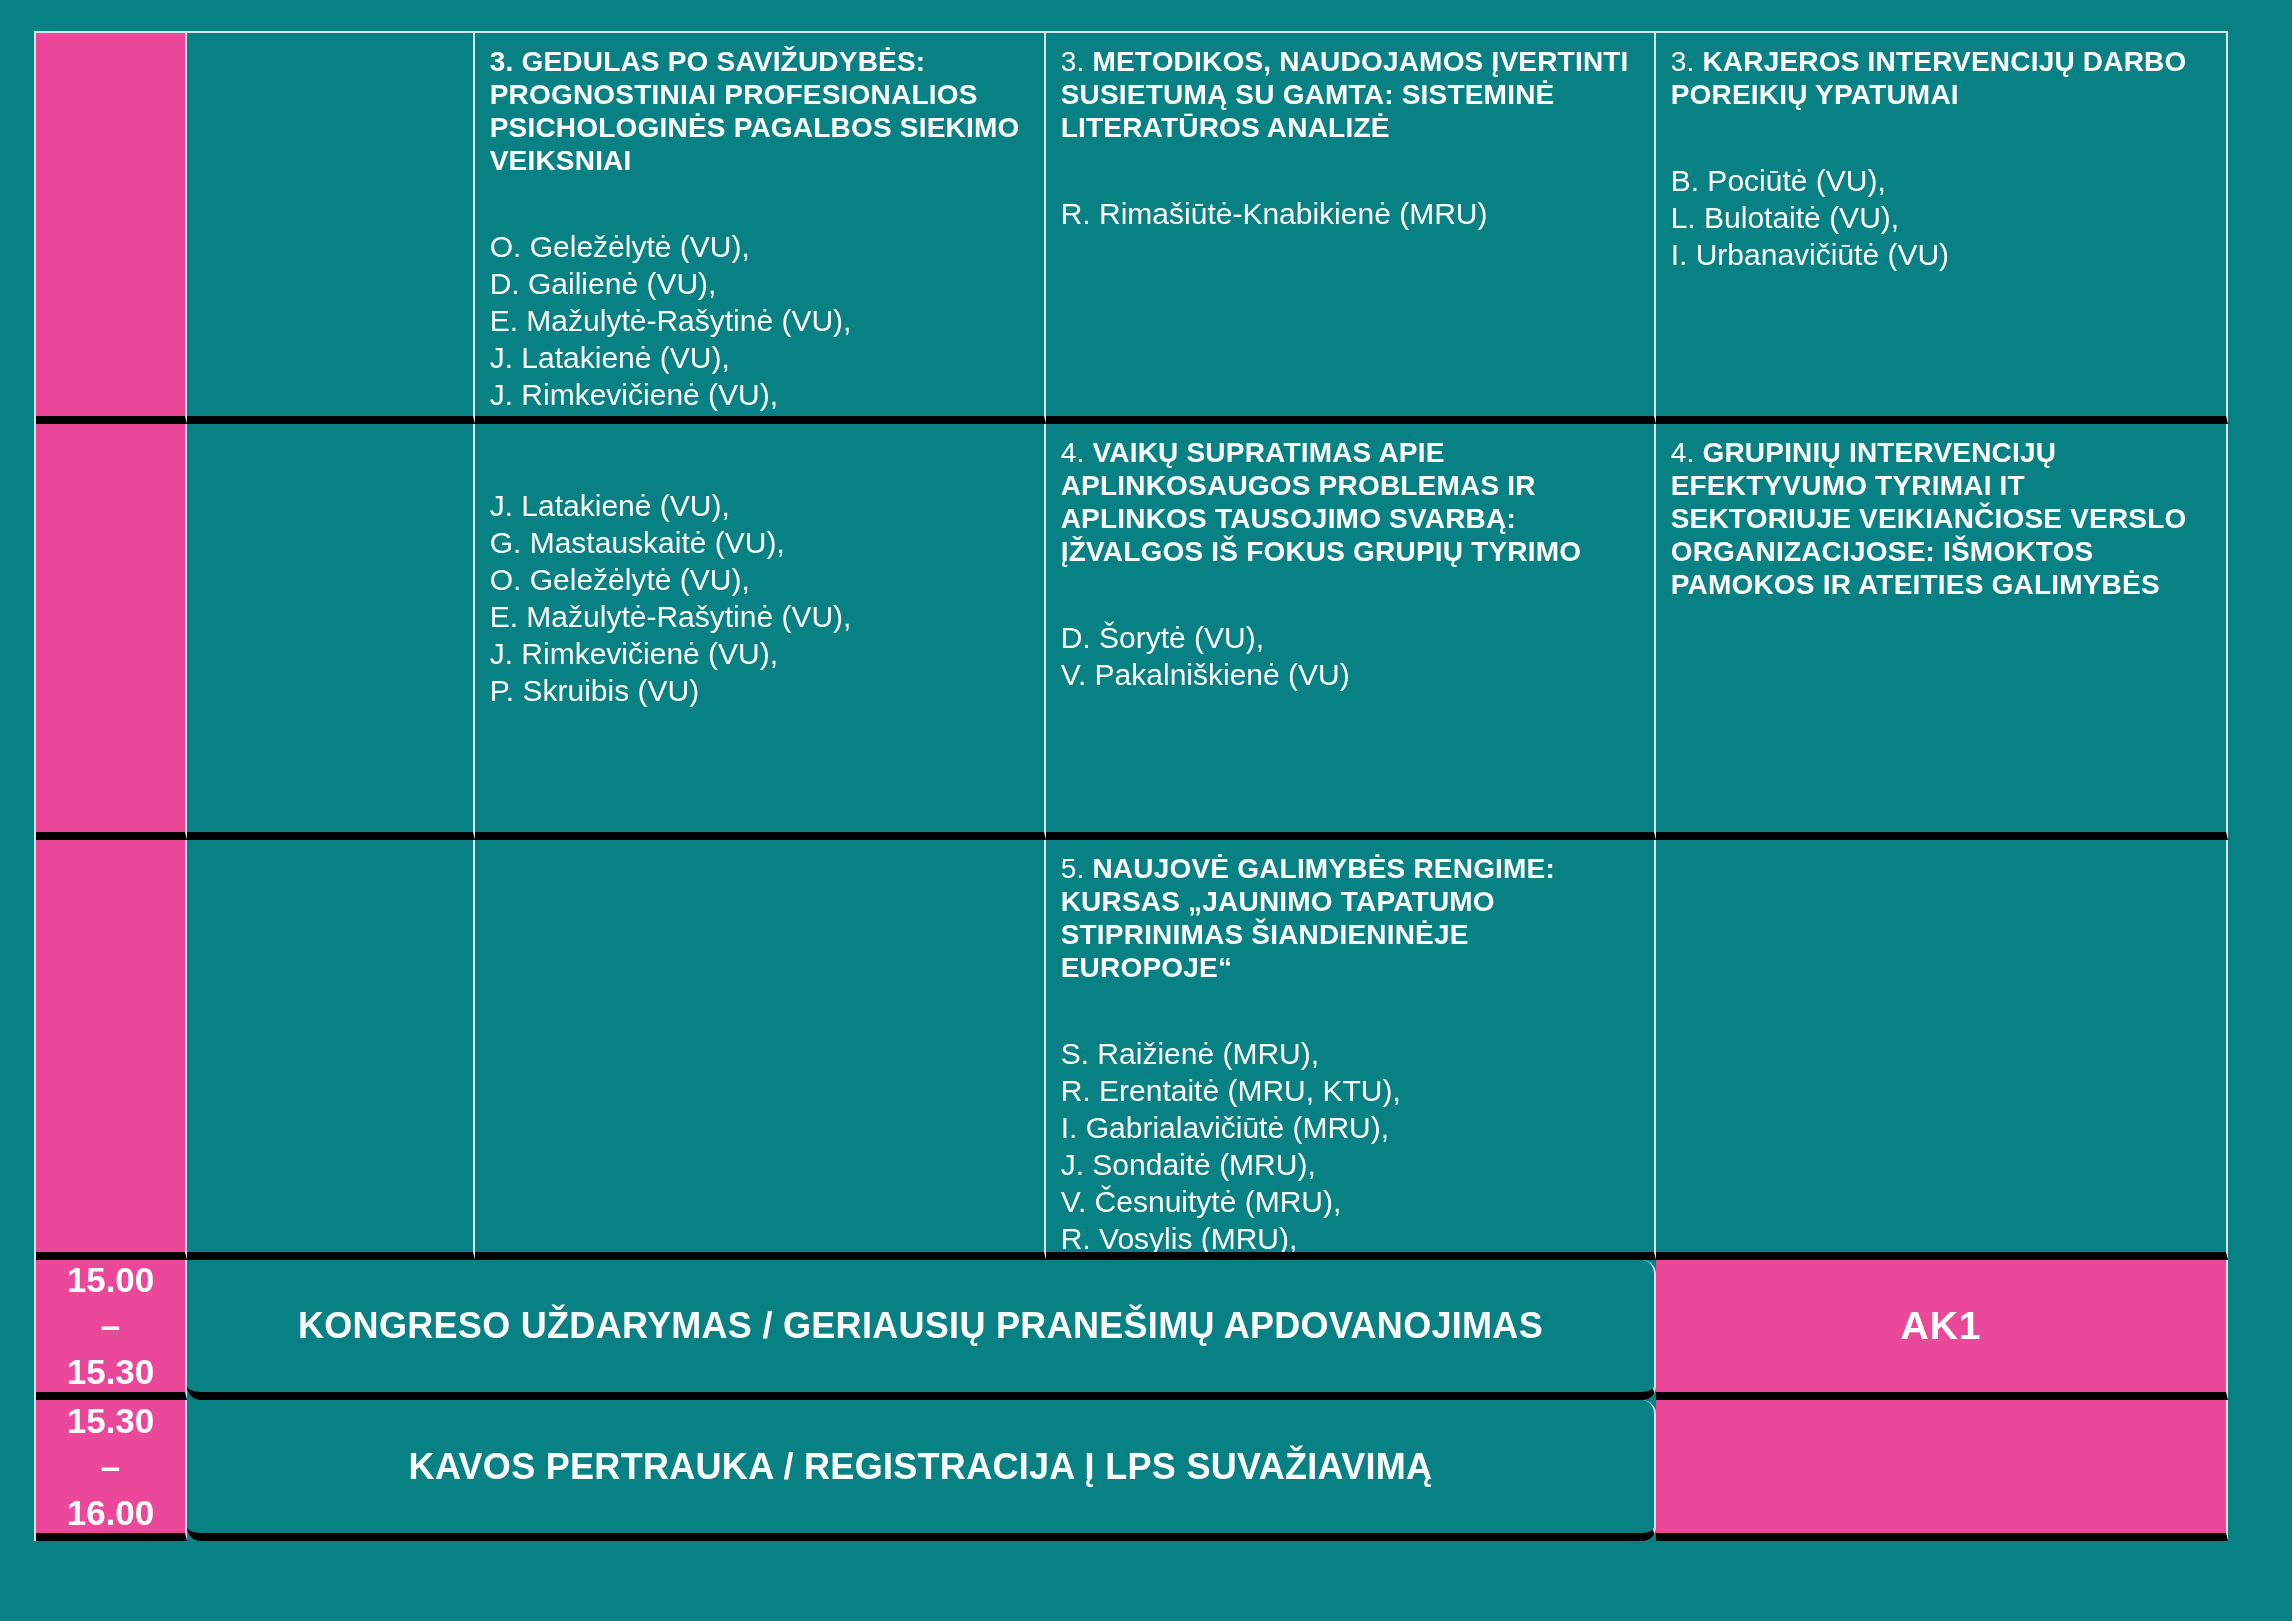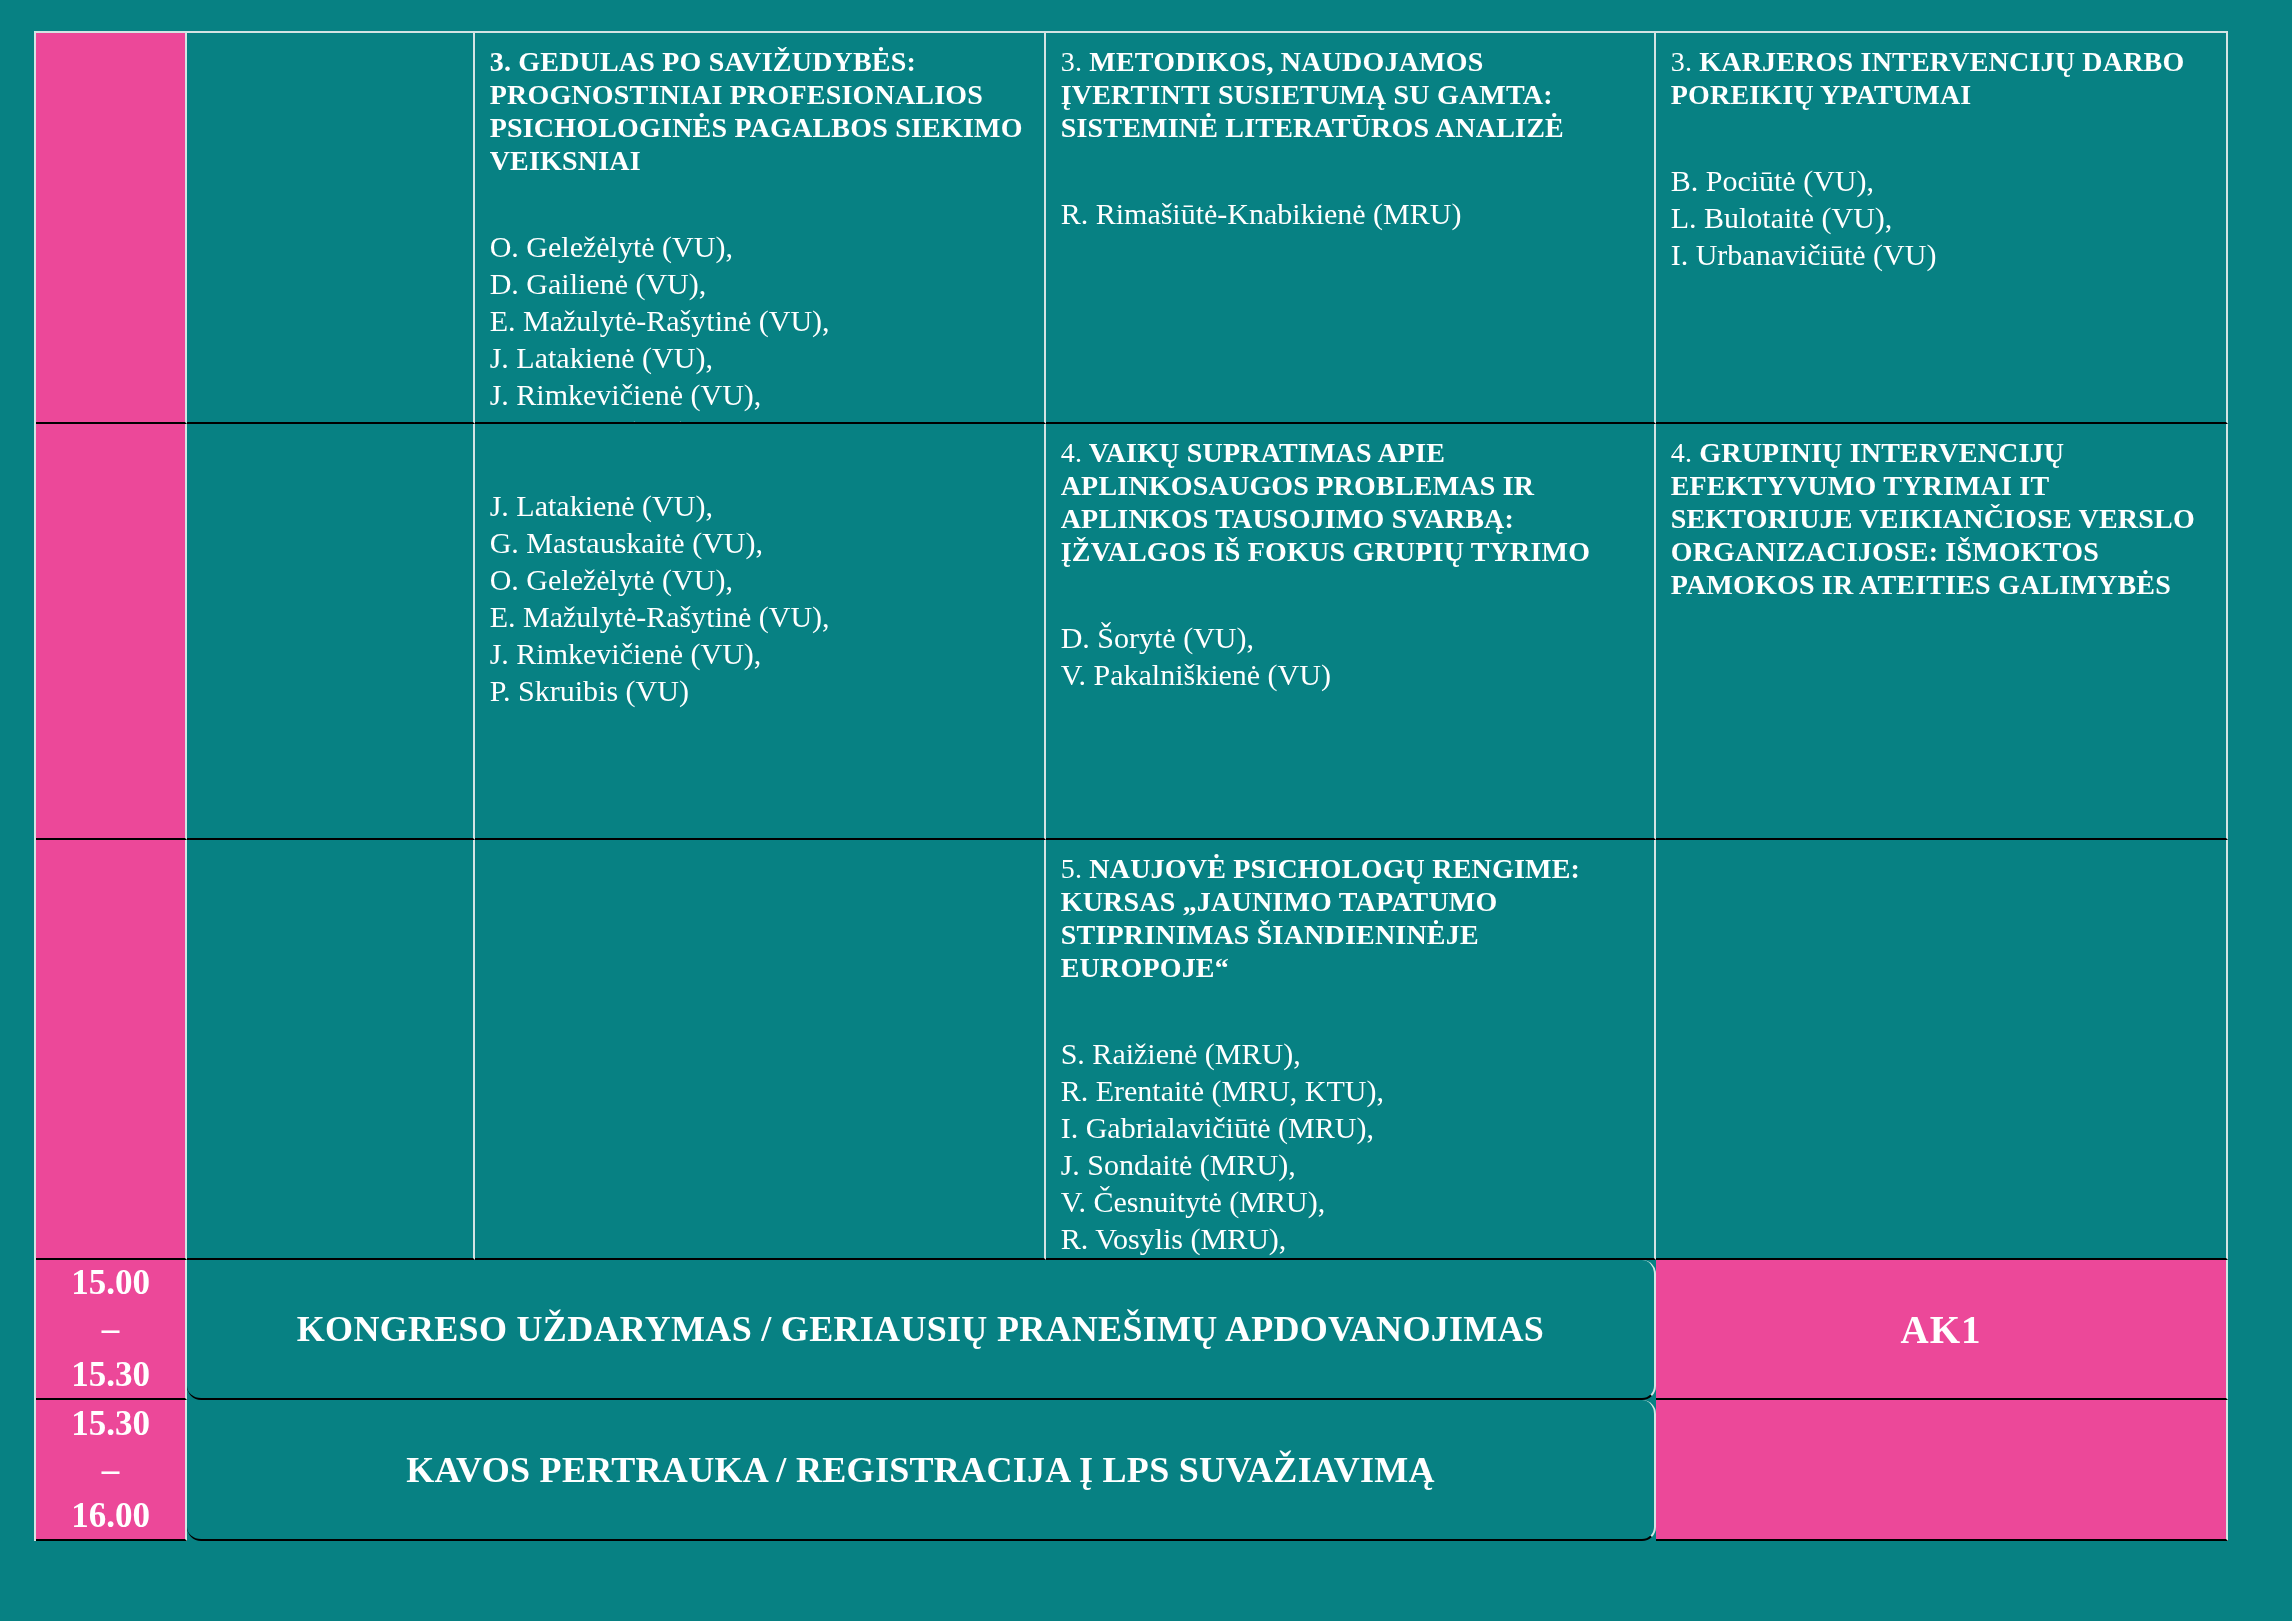--- a/index.html
+++ b/index.html
@@ -21,23 +21,22 @@
     top: 31px;
     display: grid;
     grid-template-columns: 151px 288px 571px 610px 572px;
     grid-template-rows: 391px 416px 420px 140px 141px;
     border-top: 2px solid #d4e4e4;
     border-left: 2px solid #d4e4e4;
   }
   .cell {
     box-sizing: border-box;
     border-right: 2px solid #d4e4e4;
-    border-bottom: 2px solid #000000;
+    border-bottom: 8px solid #000000;
     overflow: hidden;
-    font-family: Liberation Serif, serif;
   }
   .light { background: #ec4899; }
   .dark  { background: transparent; }
   .session { padding: 11.8px 13.7px 9.8px 14.7px; }
   .title {
     font-size: 28px;
     line-height: 33px;
     font-weight: bold;
     letter-spacing: 0.2px;
   }
@@ -129,21 +128,21 @@
 
   <div class="cell dark session">
     <div class="title"><span class="num-reg">4.</span> <span>GRUPINIŲ INTERVENCIJŲ EFEKTYVUMO TYRIMAI IT SEKTORIUJE VEIKIANČIOSE VERSLO ORGANIZACIJOSE: IŠMOKTOS PAMOKOS IR ATEITIES GALIMYBĖS</span></div>
   </div>
 
   <div class="cell light"></div>
   <div class="cell dark"></div>
   <div class="cell dark"></div>
 
   <div class="cell dark session">
-    <div class="title"><span class="num-reg">5.</span> <span>NAUJOVĖ PSICHOLOGŲ RENGIME: KURSAS „JAUNIMO TAPATUMO STIPRINIMAS ŠIANDIENINĖJE EUROPOJE“</span></div>
+    <div class="title"><span class="num-reg">5.</span> <span>NAUJOVĖ GALIMYBĖS RENGIME: KURSAS „JAUNIMO TAPATUMO STIPRINIMAS ŠIANDIENINĖJE EUROPOJE“</span></div>
     <div class="authors">S. Raižienė (MRU),
 R. Erentaitė (MRU, KTU),
 I. Gabrialavičiūtė (MRU),
 J. Sondaitė (MRU),
 V. Česnuitytė (MRU),
 R. Vosylis (MRU),
 A. Valantinas (MRU)</div>
   </div>
 
   <div class="cell dark"></div>

